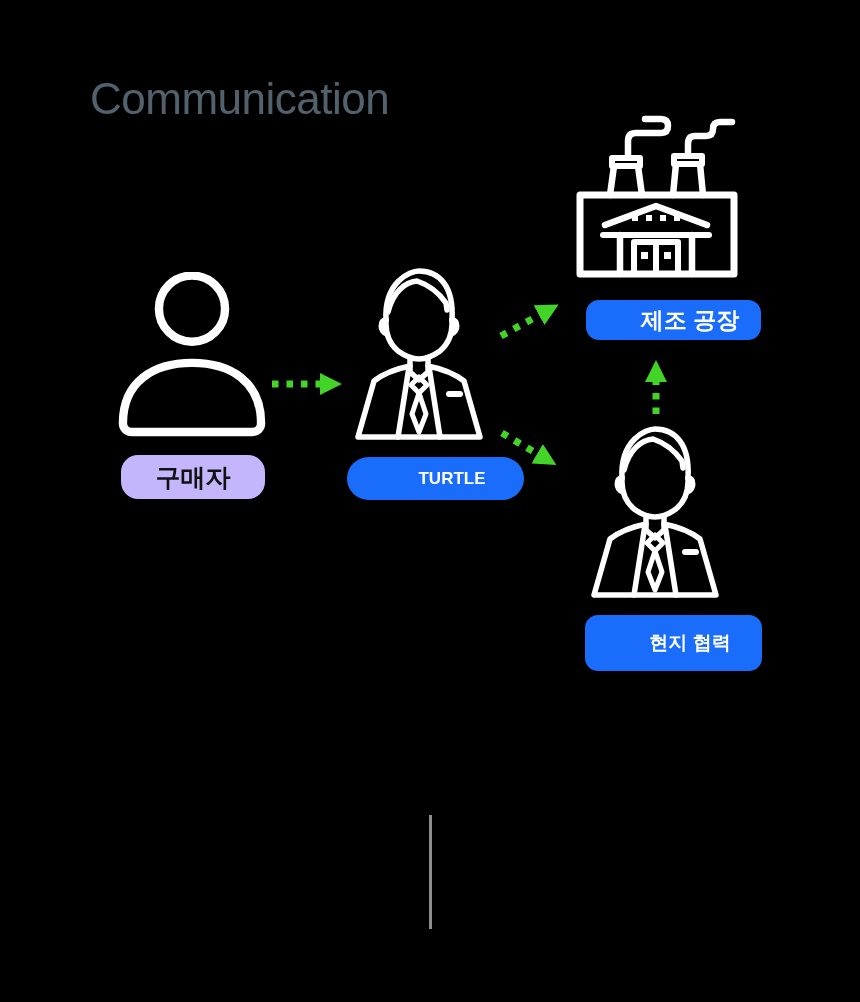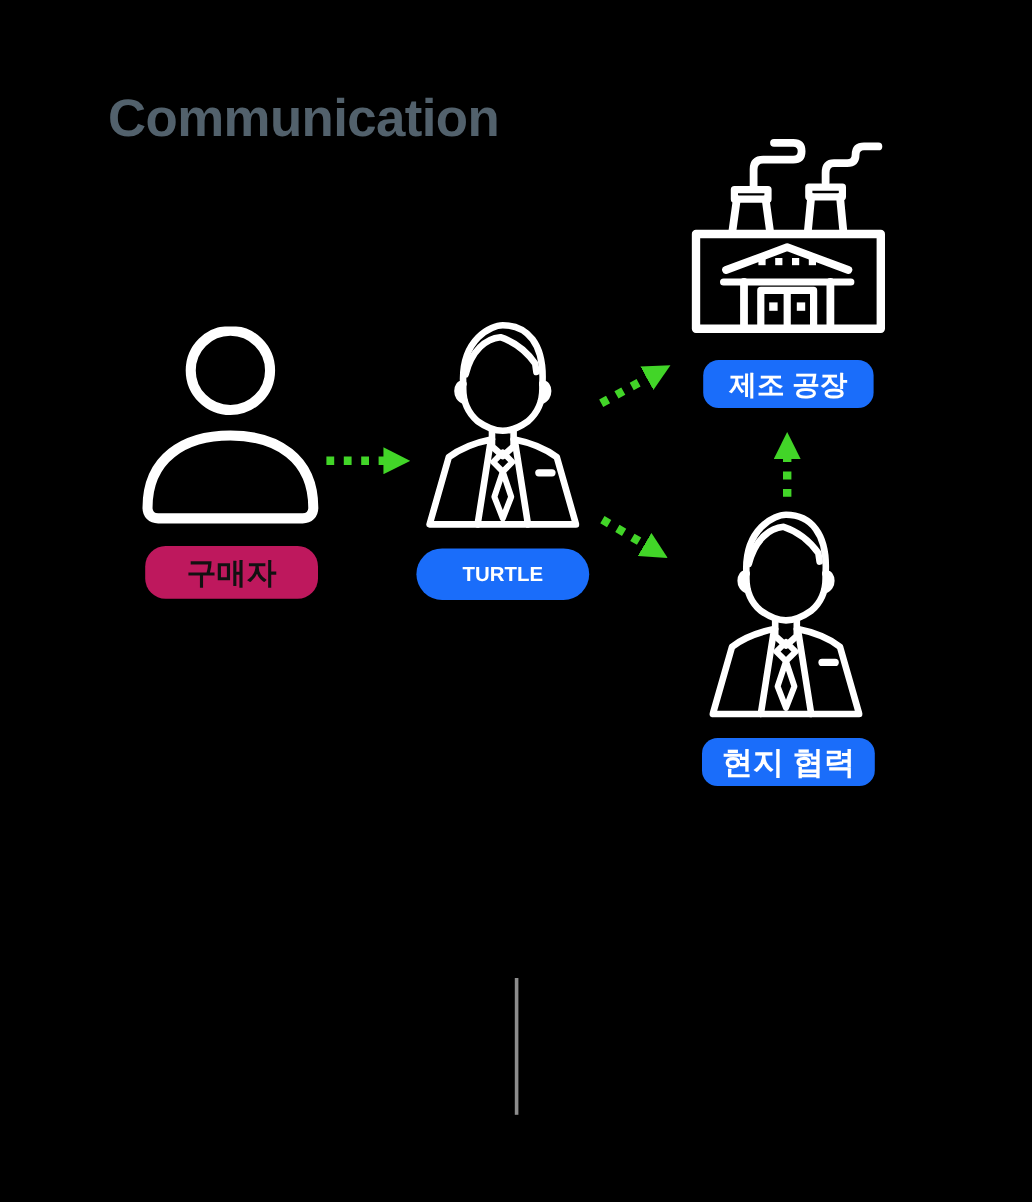--- a/index.html
+++ b/index.html
@@ -5,35 +5,35 @@
   html,body{margin:0;padding:0;background:#000;}
   .canvas{
     position:relative;
     width:860px;height:1002px;
     background:#000000;
     overflow:hidden;
     font-family:"Liberation Sans", sans-serif;
   }
   .title{
     position:absolute;left:90px;top:68px;
-    font-size:44px;font-weight:700;letter-spacing:-0.5px;
+    font-size:44px;font-weight:400;letter-spacing:-0.5px;
     line-height:62px;color:#52616c;
   }
   .icon-svg{position:absolute;}
   .icon-svg path,.icon-svg circle,.icon-svg rect,.icon-svg line{
     stroke:#ffffff;fill:none;stroke-linecap:round;stroke-linejoin:round;
   }
   .icon-svg .fillw{fill:#ffffff;stroke:none;}
   .pill{
     position:absolute;
     display:flex;align-items:center;justify-content:center;
     font-weight:700;text-align:center;white-space:nowrap;
   }
-  .pill-gray{background:#be185d;color:#111111;border-radius:17px;font-size:25px;}
-  .pill-blue{background:#1a6dfa;color:#ffffff;}
+  .pill-gray{background:#c4b5fd;color:#111111;border-radius:17px;font-size:25px;}
+  .pill-blue{background:#1a6dfa;color:#ffffff;padding-left:33px;}
   .arrows{position:absolute;left:0;top:0;pointer-events:none;}
   .divider{
     position:absolute;left:429px;top:815px;
     width:2.5px;height:114px;background:#8c8c8c;
   }
 </style>
 </head>
 <body>
 
 <div class="canvas">
@@ -92,21 +92,21 @@
     <path stroke-width="5.5" d="M54,101 L43,171 M74,101 L85,171"></path>
     <path stroke-width="6" d="M94,128 L105,128"></path>
   </svg>
 
   <div class="pill pill-gray" style="left:121px;top:455px;width:144px;height:44px">구매자</div>
 
   <div class="pill pill-blue" style="left:347px;top:457px;width:144px;height:43px;border-radius:21.5px;font-size:17px">TURTLE</div>
 
   <div class="pill pill-blue" style="left:586px;top:300px;width:142px;height:40px;border-radius:13px;font-size:23px">제조 공장</div>
 
-  <div class="pill pill-blue" style="left:585px;top:615px;width:144px;height:40px;border-radius:13px;font-size:26px">현지 협력</div>
+  <div class="pill pill-blue" style="left:585px;top:615px;width:144px;height:56px;border-radius:13px;font-size:19px">현지 협력</div>
 
   <svg class="arrows" width="860" height="1002" viewBox="0 0 860 1002">
     <defs>
       <marker id="ah" viewBox="0 0 10 10" refX="2" refY="5" markerWidth="3.2" markerHeight="3.2" orient="auto-start-reverse">
         <path d="M0,0 L10,5 L0,10 Z" fill="#42d528"></path>
       </marker>
     </defs>
     <line x1="272" y1="384" x2="324" y2="384" stroke="#42d528" stroke-width="7" stroke-dasharray="6.5 8" marker-end="url(#ah)"></line>
     <line x1="501" y1="336" x2="543" y2="313" stroke="#42d528" stroke-width="7" stroke-dasharray="6.5 8" marker-end="url(#ah)"></line>
     <line x1="502" y1="433" x2="541" y2="456" stroke="#42d528" stroke-width="7" stroke-dasharray="6.5 8" marker-end="url(#ah)"></line>

